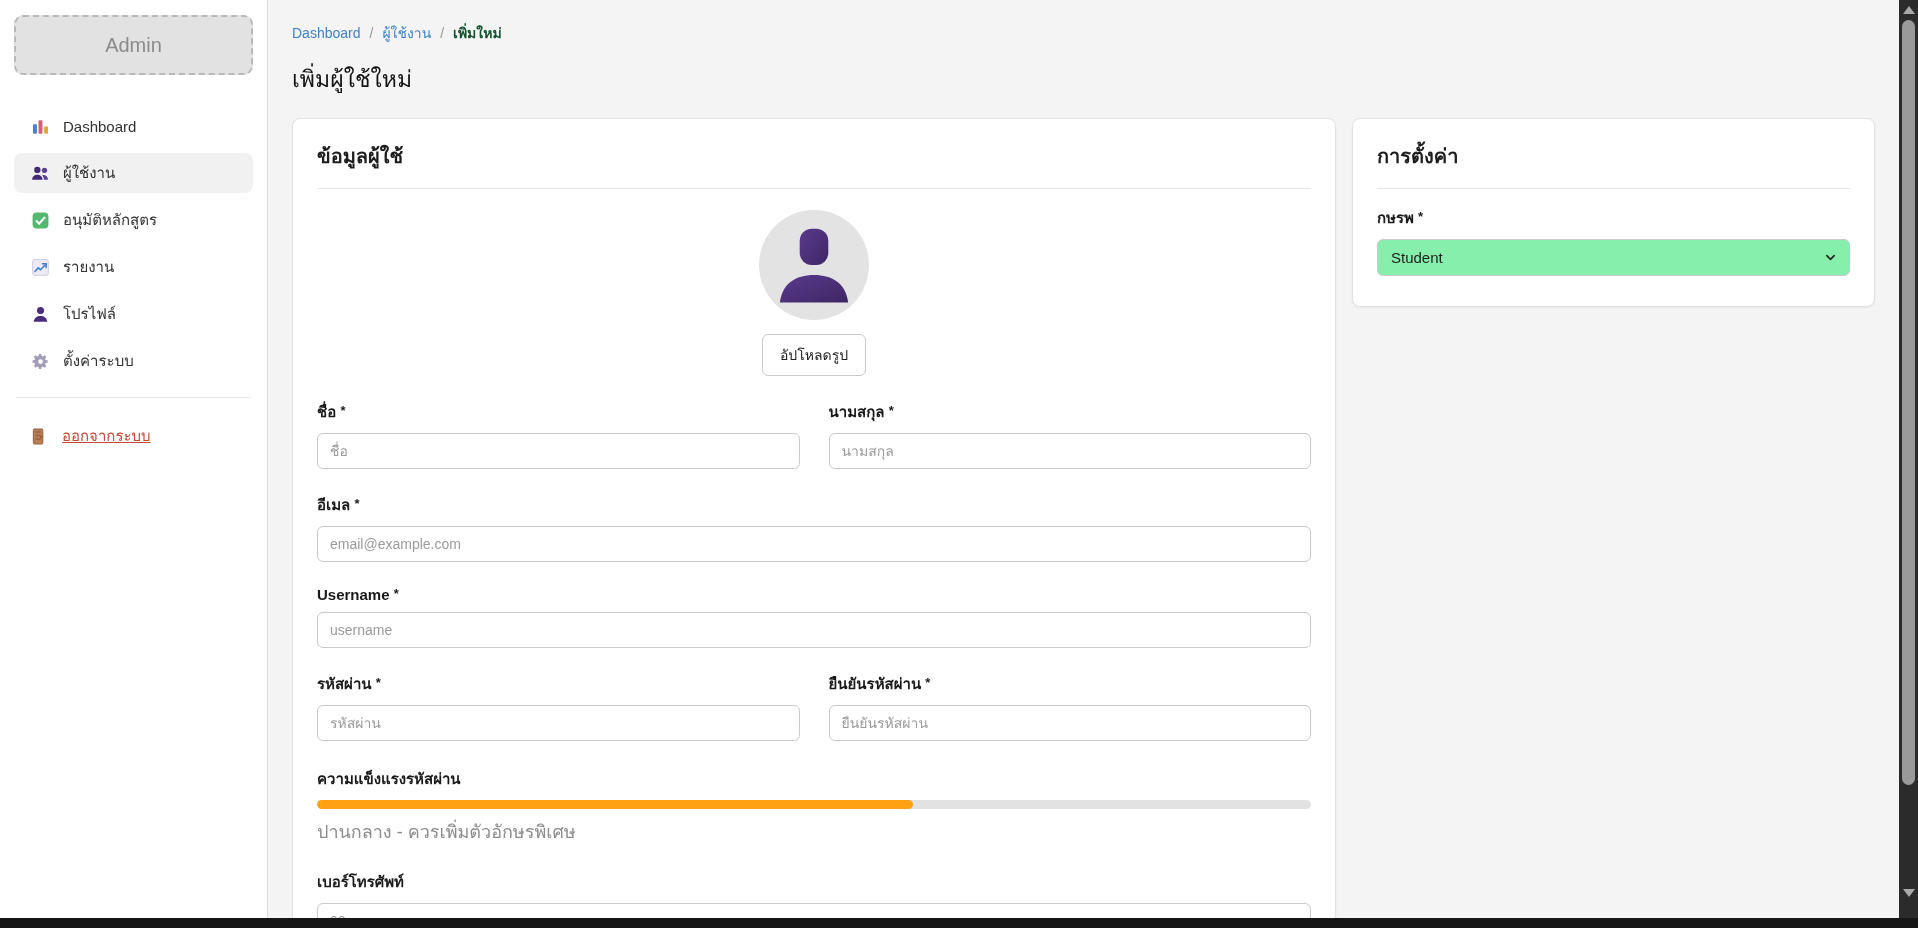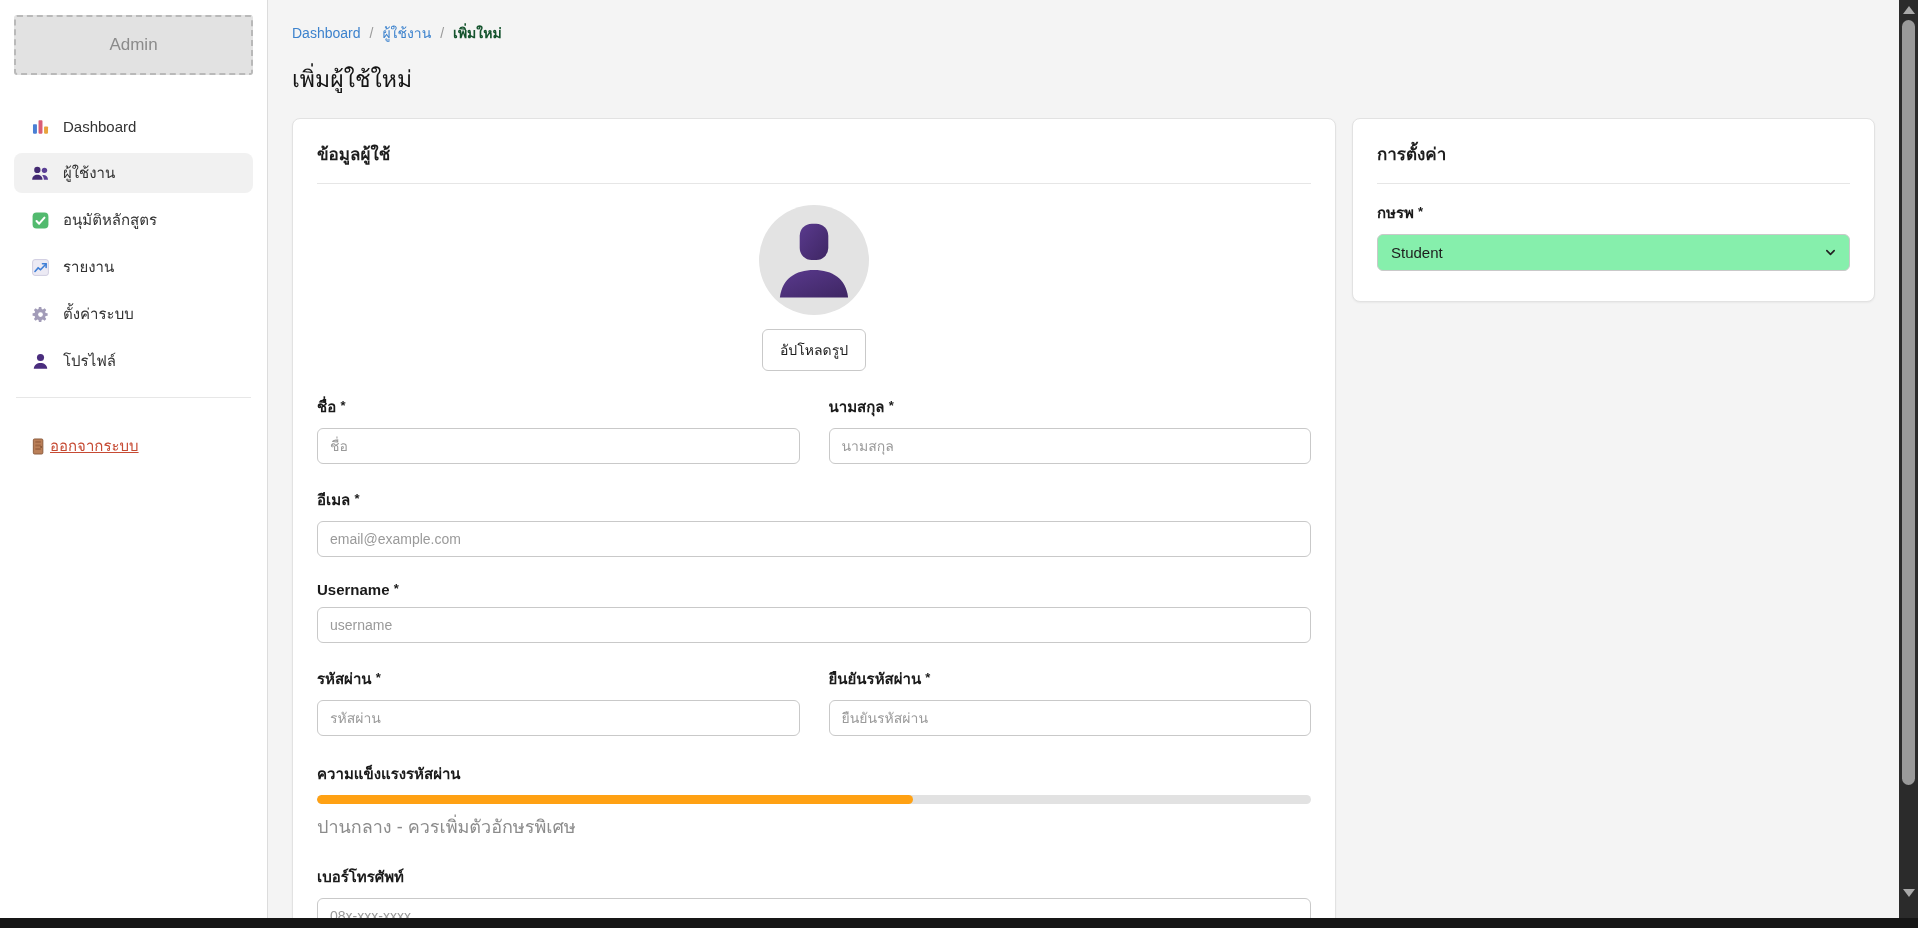--- a/index.html
+++ b/index.html
@@ -9,55 +9,55 @@
     background:#ffffff; position:relative; color:#222;
   }
   .app { position:absolute; left:0; top:0; right:19px; bottom:10px; display:flex; }
 
   
   .sidebar {
     width:268px; flex-shrink:0; background:#fff;
     border-right:1px solid #dcdcdc; padding:15px 14px;
   }
   .admin-box {
-    height:60px; background:#e2e2e2; border:2px dashed #b9b9b9; border-radius:3px;
+    height:60px; background:#e2e2e2; border:2px dashed #b9b9b9; border-radius:9px;
     display:flex; align-items:center; justify-content:center;
-    color:#8b8b8b; font-size:17px;
+    color:#8b8b8b; font-size:20px;
   }
   .menu { margin-top:31px; }
   .menu-item {
     display:flex; align-items:center; gap:13px; height:40px;
     padding:0 17px; border-radius:8px; font-size:15px; color:#333;
     cursor:pointer; margin-bottom:7px; white-space:nowrap;
   }
   .menu-item.active { background:#f1f1f1; }
   .mi-icon { width:19px; height:19px; display:inline-flex; flex-shrink:0; }
   .mi-icon svg { width:100%; height:100%; }
   .sidebar-divider { border-top:1px solid #e7e7e7; margin:16px 2px 0; }
   .logout-link {
-    margin-top:36px; display:flex; align-items:center; gap:2px;
+    margin-top:26px; display:flex; align-items:center; gap:14px;
     padding:0 15px; color:#c64a33; font-size:15px; cursor:pointer;
   }
   .logout-link .label { text-decoration:underline; }
 
   
   .content { flex:1; background:#f4f4f4; padding:22px 24px; overflow:hidden; }
   .breadcrumb { display:flex; align-items:center; gap:9px; font-size:14px; color:#9a9a9a; }
   .breadcrumb .crumb-link { color:#3c82cd; cursor:pointer; }
   .breadcrumb .crumb-current { color:#14532d;font-weight:bold; }
   .page-title { margin-top:17px; font-size:23px; font-weight:normal; color:#141414; }
 
   .cards { display:flex; align-items:flex-start; gap:16px; margin-top:21px; }
   .card {
     background:#fff; border:1px solid #e2e2e2; border-radius:8px;
     box-shadow:0 1px 2px rgba(0,0,0,0.05); padding:21px 24px;
   }
   .form-card { flex:1; }
   .settings-card { width:523px; flex-shrink:0; padding-bottom:30px; }
-  .card-title { font-size:17px; font-weight:bold; color:#1d1d1d; }
+  .card-title { font-size:20px; font-weight:bold; color:#1d1d1d; }
   .card-divider { border-top:1px solid #e6e6e6; margin-top:16px; }
 
   .avatar-wrap { text-align:center; margin-top:21px; }
   .avatar {
     width:110px; height:110px; border-radius:50%; background:#e3e3e3;
     display:inline-block; overflow:hidden;
   }
   .upload-btn-row { text-align:center; margin-top:10px; }
   .upload-btn {
     display:inline-block; background:#fff; border:1px solid #c9c9c9; border-radius:6px;
@@ -171,36 +171,36 @@
               <rect x="2" y="2" width="20" height="20" rx="3" fill="#eceaf4" stroke="#c7c4da" stroke-width="1"></rect>
               <path d="M5 17l4-4.5 3 2.3 7-7.3" stroke="#3f7fd6" stroke-width="2" fill="none" stroke-linecap="round"></path>
               <path d="M14.5 7.3h4.6v4.6" stroke="#3f7fd6" stroke-width="2" fill="none" stroke-linecap="round" stroke-linejoin="round"></path>
             </svg>
         </span>
         <span>รายงาน</span>
       </div>
 
       <div class="menu-item">
         <span class="mi-icon">
+          <svg viewBox="0 0 24 24" fill="#4a2d7e">
+              <circle cx="12" cy="7" r="4.5"></circle>
+              <path d="M3.5 21c.4-4.5 4-7 8.5-7s8.1 2.5 8.5 7z"></path>
+            </svg>
+        </span>
+        <span>โปรไฟล์</span>
+      </div>
+
+      <div class="menu-item">
+        <span class="mi-icon">
           <svg viewBox="0 0 24 24" fill="#a29cb8">
               <path d="M21 13.5v-3l-2.6-.5a6.7 6.7 0 0 0-.6-1.5l1.5-2.2-2.1-2.1-2.2 1.5c-.5-.3-1-.5-1.5-.6L13 2.5h-3l-.5 2.6c-.5.1-1 .3-1.5.6L5.8 4.2 3.7 6.3l1.5 2.2c-.3.5-.5 1-.6 1.5l-2.6.5v3l2.6.5c.1.5.3 1 .6 1.5l-1.5 2.2 2.1 2.1 2.2-1.5c.5.3 1 .5 1.5.6l.5 2.6h3l.5-2.6c.5-.1 1-.3 1.5-.6l2.2 1.5 2.1-2.1-1.5-2.2c.3-.5.5-1 .6-1.5z"></path>
               <circle cx="12" cy="12" r="3" fill="#ffffff"></circle>
             </svg>
         </span>
         <span>ตั้งค่าระบบ</span>
-      </div>
-
-      <div class="menu-item">
-        <span class="mi-icon">
-          <svg viewBox="0 0 24 24" fill="#4a2d7e">
-              <circle cx="12" cy="7" r="4.5"></circle>
-              <path d="M3.5 21c.4-4.5 4-7 8.5-7s8.1 2.5 8.5 7z"></path>
-            </svg>
-        </span>
-        <span>โปรไฟล์</span>
       </div>
     </nav>
 
     <div class="sidebar-divider"></div>
 
     <div class="logout-link">
       <span class="mi-icon">
         <svg viewBox="0 0 24 24">
             <rect x="5.5" y="2.5" width="12" height="19" rx="1.5" fill="#ba7f58" stroke="#8a5a3b" stroke-width="1.2"></rect>
             <rect x="8" y="5" width="7" height="2.4" fill="#a16844"></rect>

